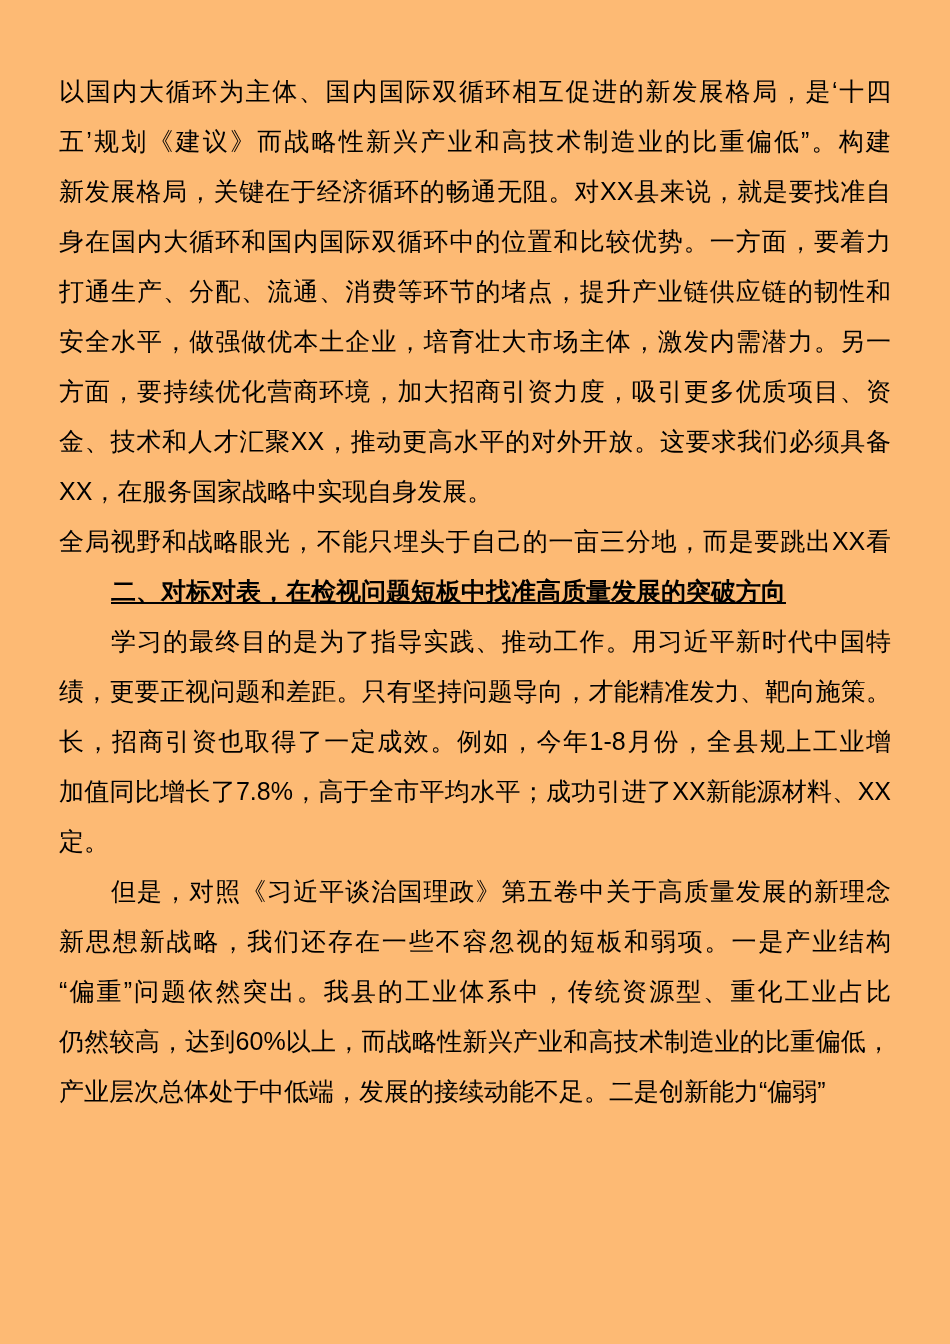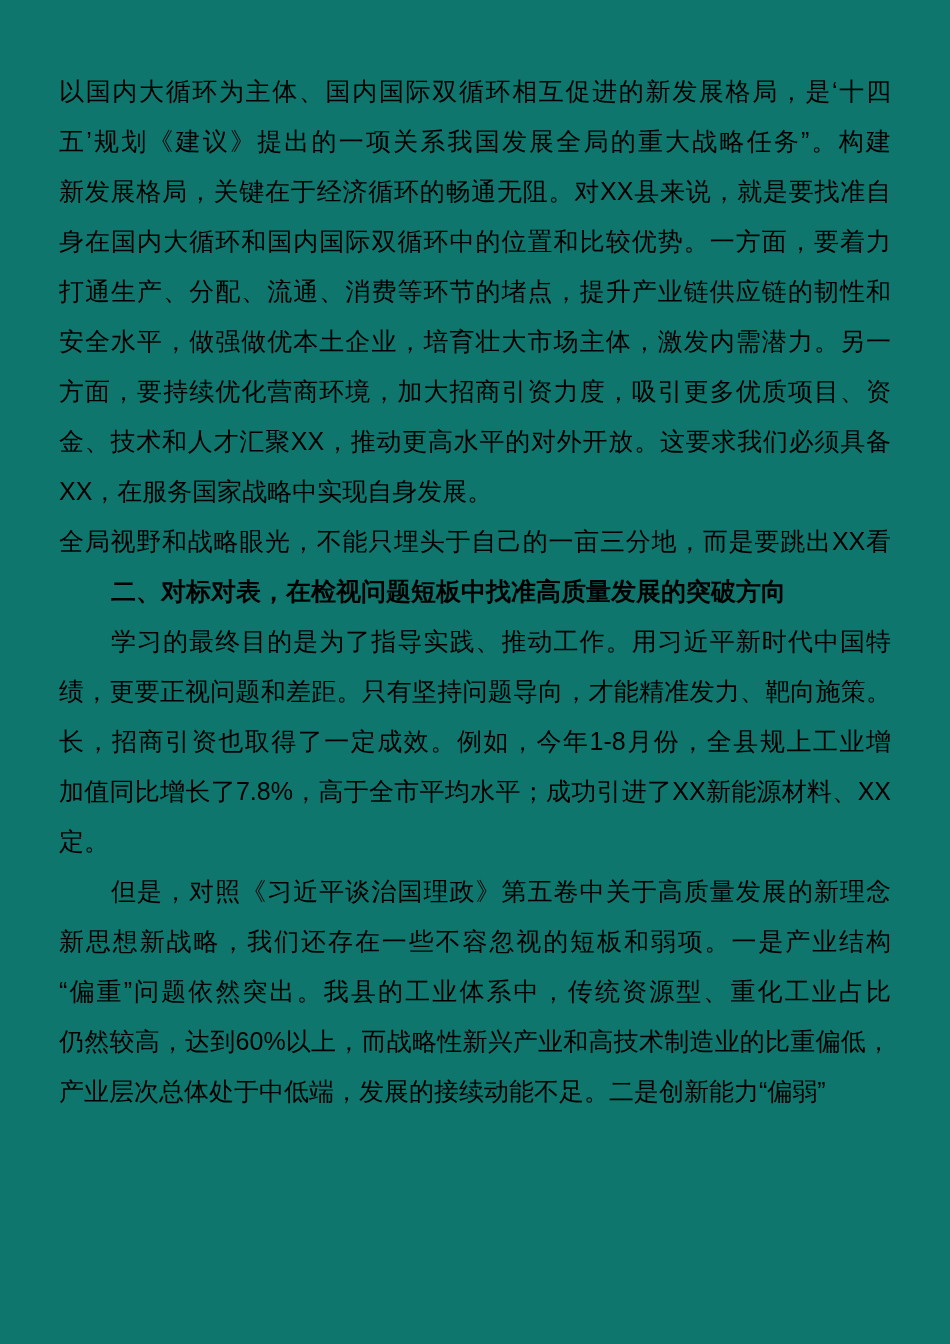--- a/index.html
+++ b/index.html
@@ -9,21 +9,21 @@
   body {
     width: 950px;
     height: 1344px;
     background: #ffffff;
     font-family: "Liberation Sans", "DejaVu Sans", sans-serif;
   }
   .page {
     position: relative;
     width: 950px;
     height: 1344px;
-    background: #0f766e;
+    background: #fdba74;
     overflow: hidden;
   }
   .doc-body {
     position: absolute;
     left: 59px;
     top: 66px;
     width: 832px;
     font-size: 25px;
     line-height: 50px;
     color: #000000;
@@ -35,29 +35,30 @@
   }
   .line.fill {
     white-space: normal;
     text-align-last: justify;
   }
   .line.indent {
     text-indent: 52px;
   }
   .line.heading {
     font-weight: bold;
+    text-decoration: underline;
   }
 </style>
 </head>
 <body>
 
 <div class="page">
   <div class="doc-body">
       <div class="line fill">以国内大循环为主体、国内国际双循环相互促进的新发展格局，是‘十四</div>
-      <div class="line fill">五’规划《建议》提出的一项关系我国发展全局的重大战略任务”。构建</div>
+      <div class="line fill">五’规划《建议》而战略性新兴产业和高技术制造业的比重偏低”。构建</div>
       <div class="line fill">新发展格局，关键在于经济循环的畅通无阻。对XX县来说，就是要找准自</div>
       <div class="line fill">身在国内大循环和国内国际双循环中的位置和比较优势。一方面，要着力</div>
       <div class="line fill">打通生产、分配、流通、消费等环节的堵点，提升产业链供应链的韧性和</div>
       <div class="line fill">安全水平，做强做优本土企业，培育壮大市场主体，激发内需潜力。另一</div>
       <div class="line fill">方面，要持续优化营商环境，加大招商引资力度，吸引更多优质项目、资</div>
       <div class="line fill">金、技术和人才汇聚XX，推动更高水平的对外开放。这要求我们必须具备</div>
       <div class="line">XX，在服务国家战略中实现自身发展。</div>
       <div class="line fill">全局视野和战略眼光，不能只埋头于自己的一亩三分地，而是要跳出XX看</div>
       <div class="line indent heading">二、对标对表，在检视问题短板中找准高质量发展的突破方向</div>
       <div class="line indent fill">学习的最终目的是为了指导实践、推动工作。用习近平新时代中国特</div>

